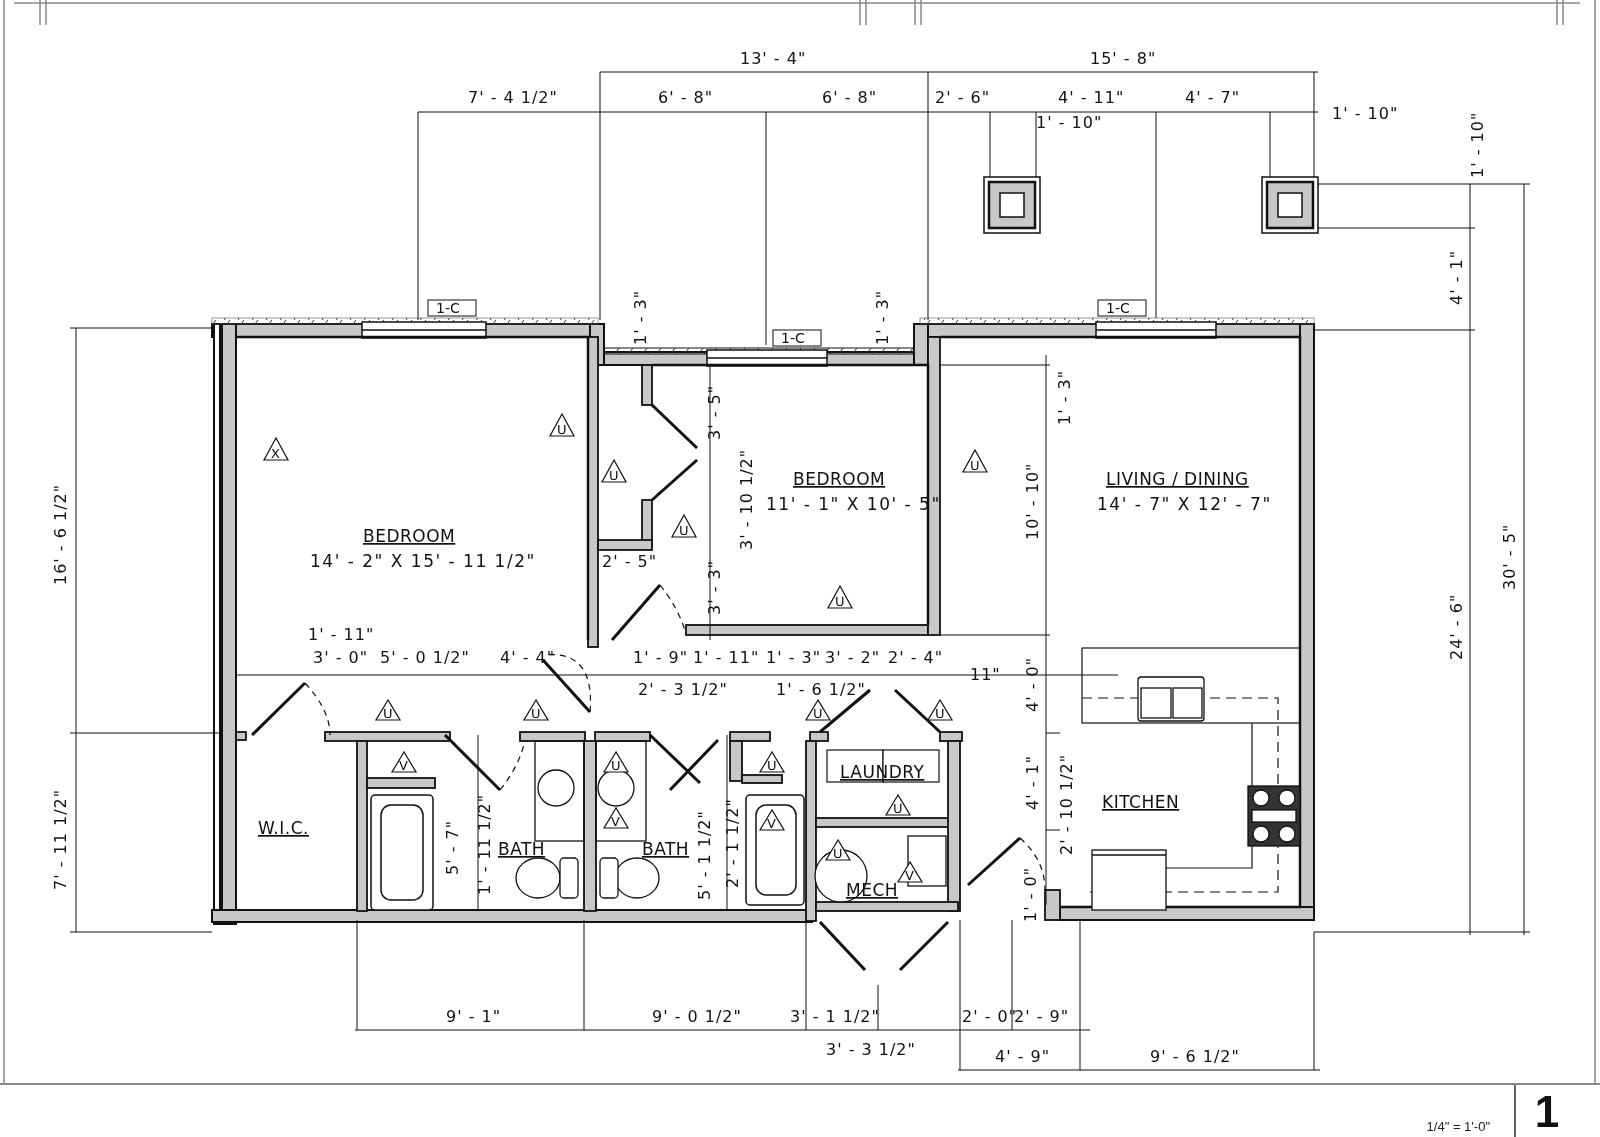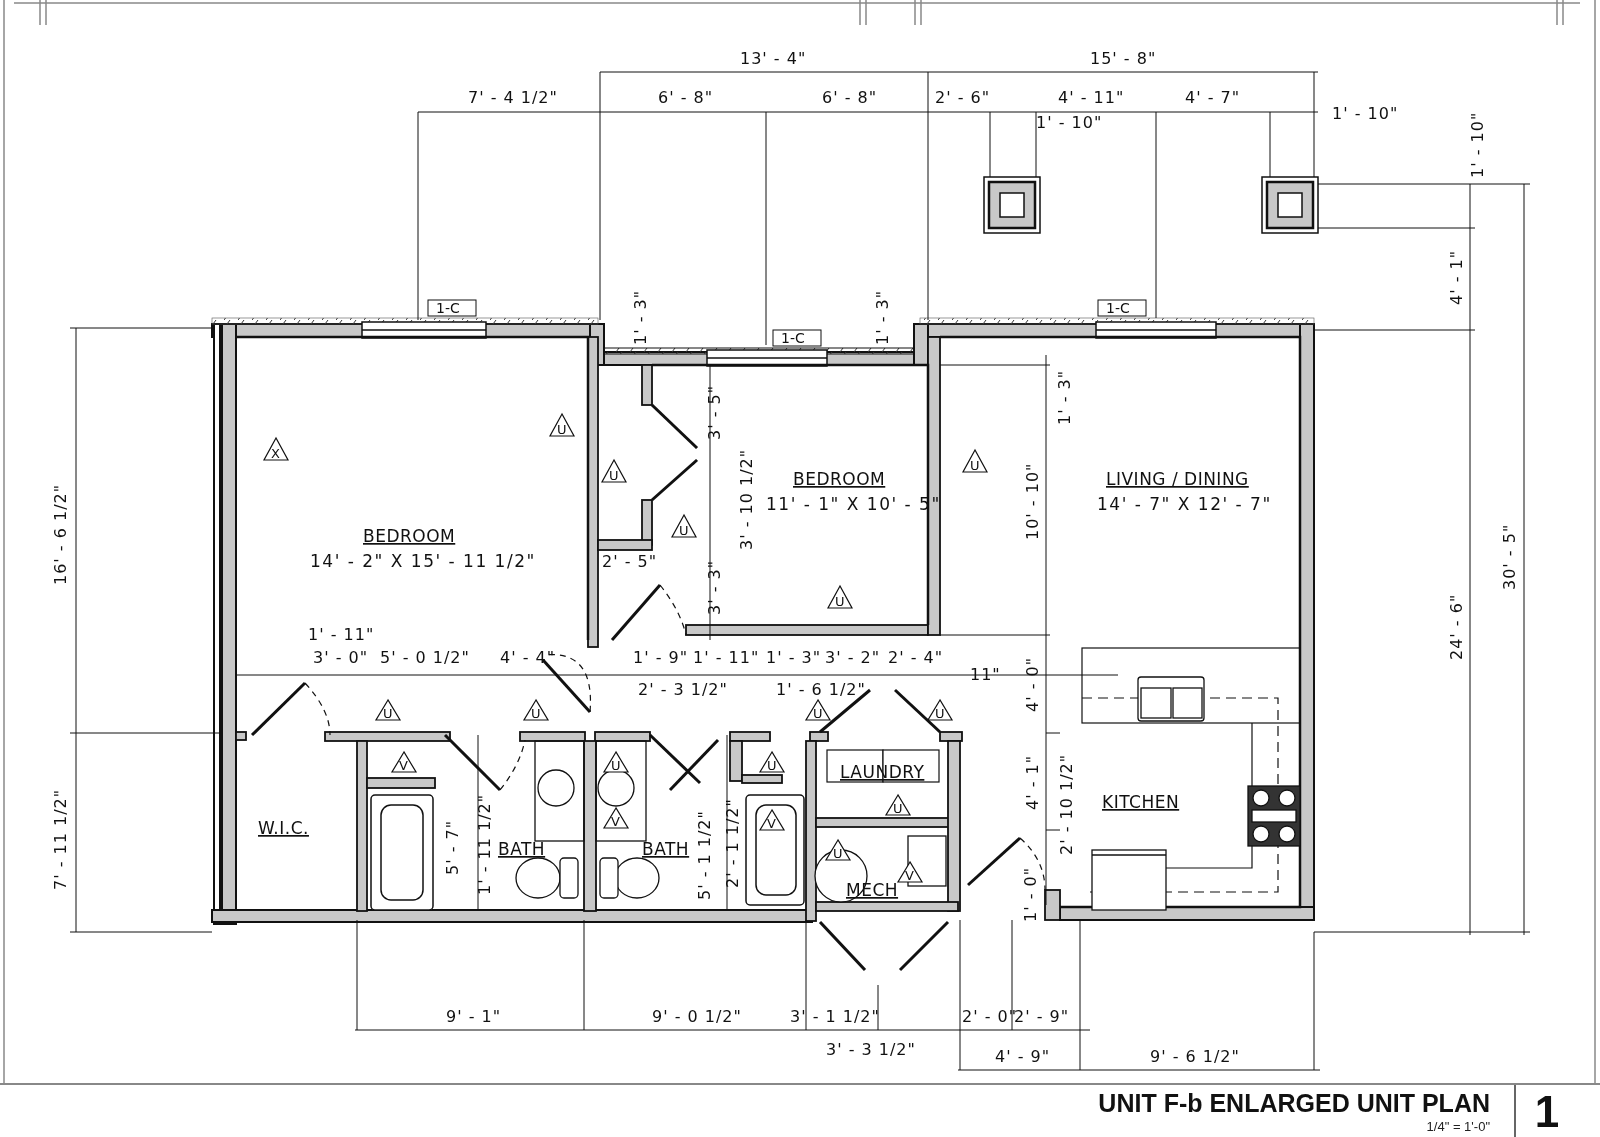--- a/index.html
+++ b/index.html
@@ -364,19 +364,18 @@
   <text class="roomsz" x="1097" y="510">14' - 7" X 12' - 7"</text>
   <text class="room" x="1102" y="808">KITCHEN</text>
   <text class="room" x="258" y="834">W.I.C.</text>
   <text class="room" x="498" y="855">BATH</text>
   <text class="room" x="642" y="855">BATH</text>
   <text class="room" x="840" y="778">LAUNDRY</text>
   <text class="room" x="846" y="896">MECH</text>
 </svg>
 
 <div id="title-block">
-  <div id="title-main">UNIT F-b ENLARGED UNIT PLAN</div>
   <div id="title-scale">1/4" = 1'-0"</div>
   <div id="title-num-cell">
     <div id="title-num">1</div>
   </div>
 </div>
 </div>
 
 </body></html>

